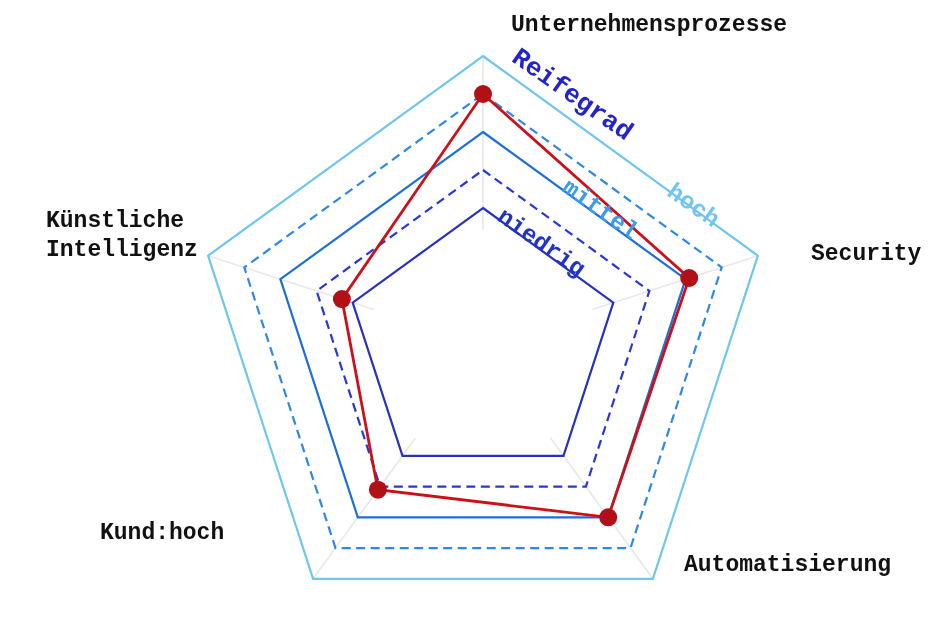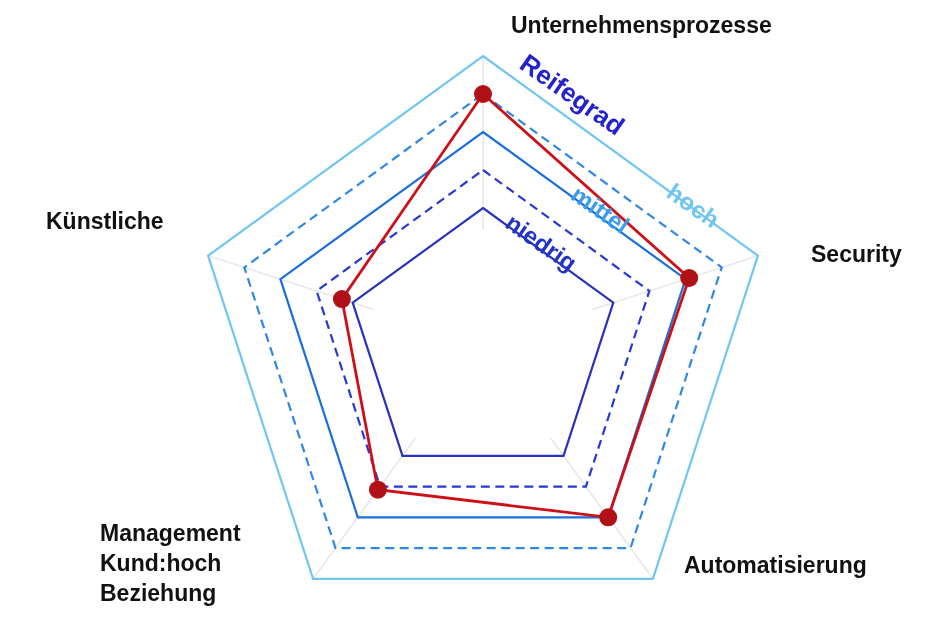--- a/index.html
+++ b/index.html
@@ -6,21 +6,21 @@
     margin: 0;
     padding: 0;
     background: #ffffff;
   }
   .stage {
     position: relative;
     width: 940px;
     height: 621px;
     background: #ffffff;
     overflow: hidden;
-    font-family: Liberation Sans, sans-serif;
+    font-family: Liberation Mono, monospace;
   }
   .stage svg {
     position: absolute;
     left: 0;
     top: 0;
   }
   .axis-label {
     position: absolute;
     font-weight: bold;
     font-size: 23px;
@@ -75,27 +75,26 @@
 
   <div class="axis-label" style="left:811px; top:243px; line-height:1;text-align:center;">
     <div>Security</div>
   </div>
 
   <div class="axis-label" style="left:684px; top:554px; line-height:1;text-align:right;">
     <div>Automatisierung</div>
   </div>
 
   <div class="axis-label tight" style="left:100px; top:518px;">
-    <div>Management</div>
     <div>Kund:hoch</div>
-    <div>Beziehung</div>
   </div>
 
   <div class="axis-label" style="left:46px; top:207px; line-height:29px;">
     <div>Künstliche</div>
+    <div>Intelligenz</div>
   </div>
 
   <div class="level-label series-title" style="left: 572px; top: 95px; color: rgb(34, 34, 206);">Reifegrad</div>
 
   <div class="level-label ring-name" style="left: 693px; top: 206px; color: rgb(112, 198, 241);">hoch</div>
 
   <div class="level-label ring-name" style="left: 600px; top: 210px; color: rgb(58, 155, 239);">mittel</div>
 
   <div class="level-label ring-name" style="left: 541px; top: 243px; color: rgb(34, 51, 200);">niedrig</div>
 

